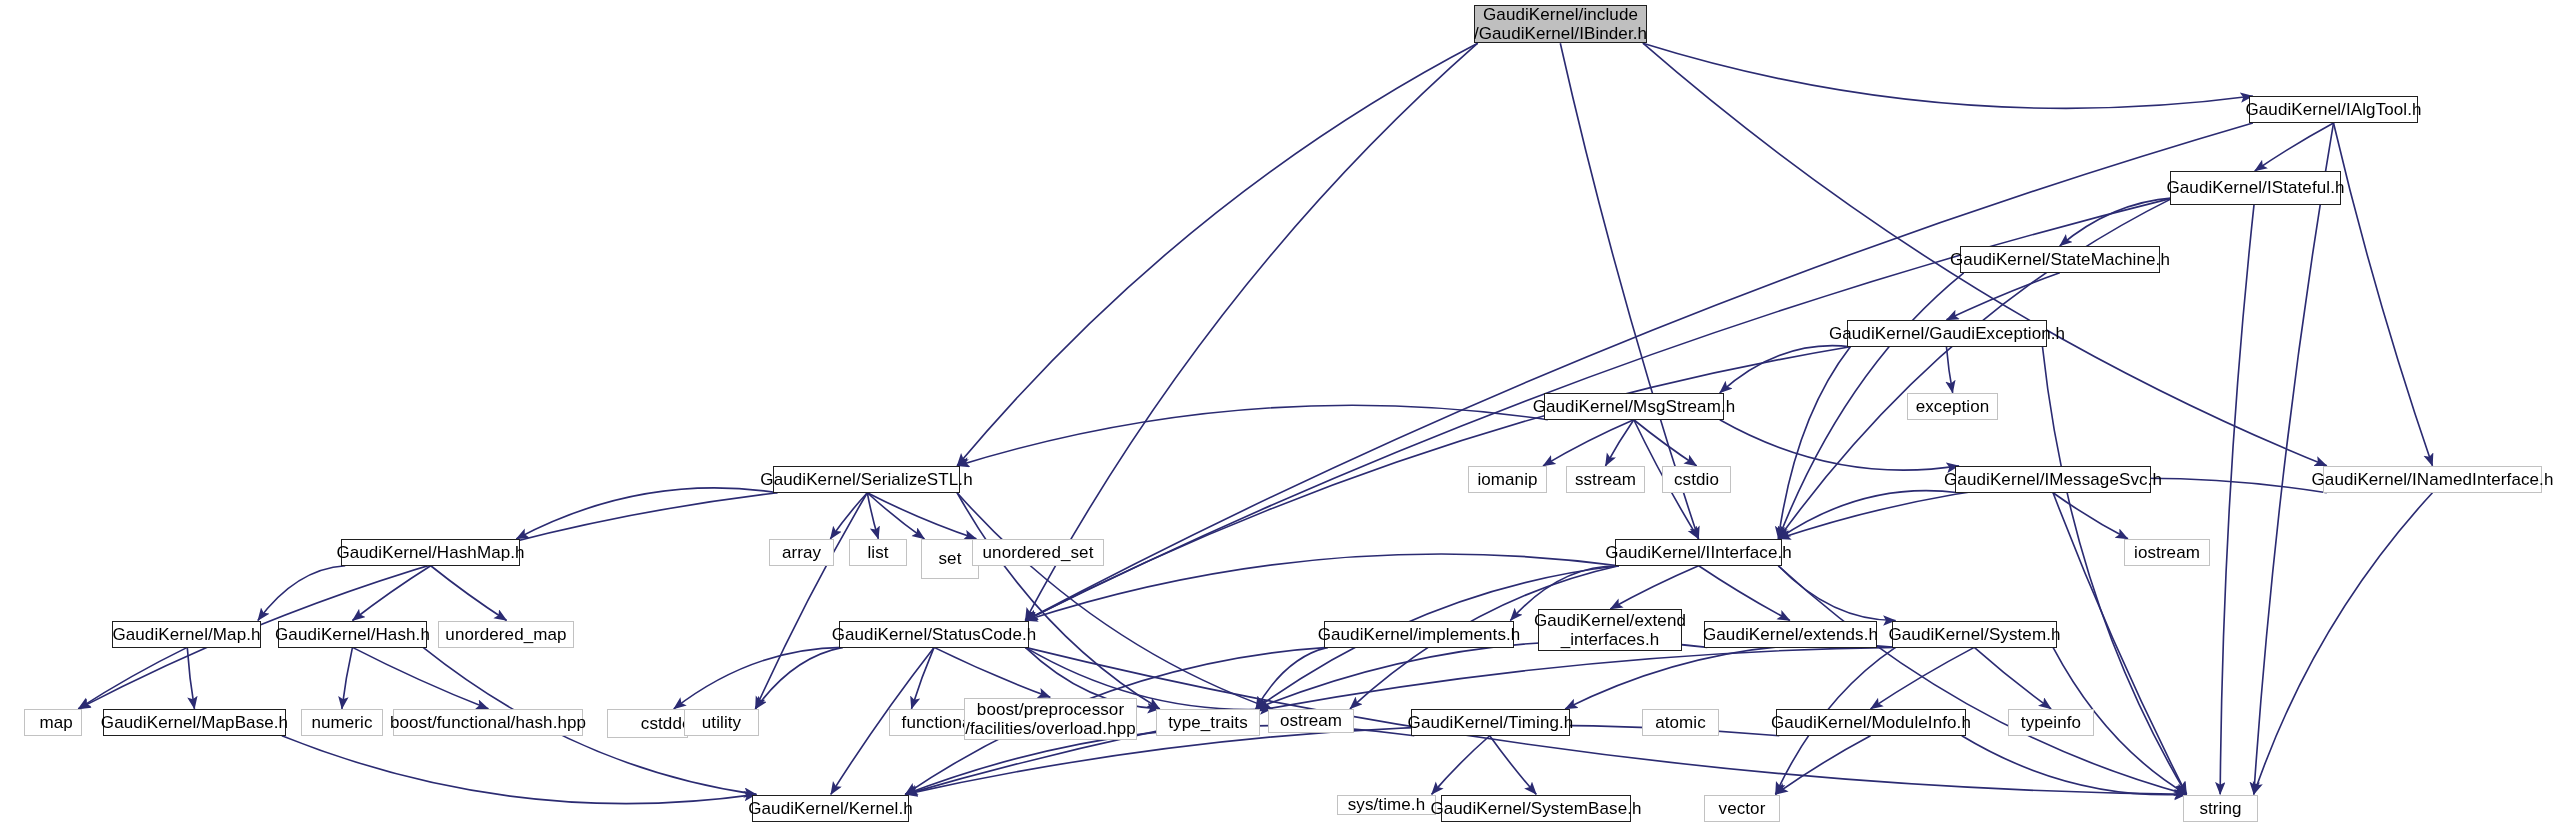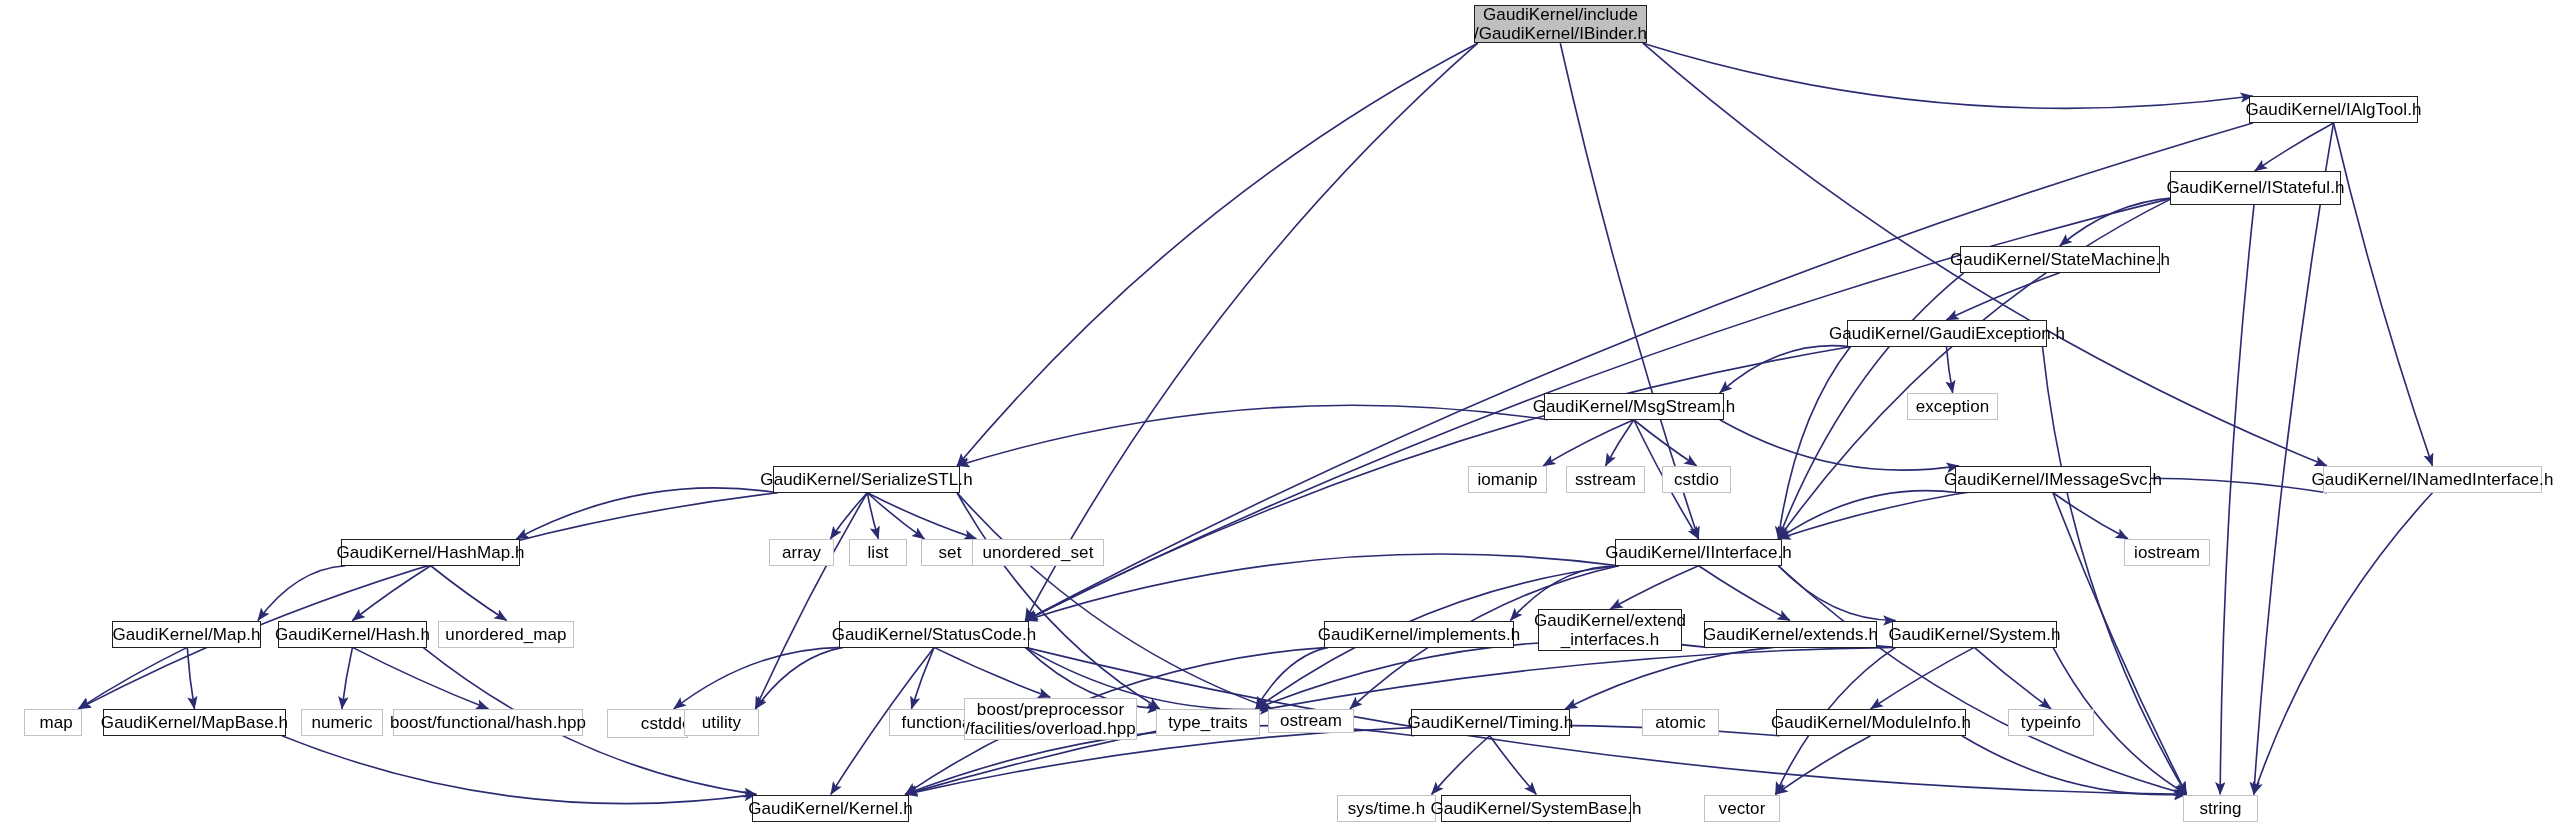--- a/index.html
+++ b/index.html
@@ -120,21 +120,21 @@
       <div class="node external" style="left: 1566px; top: 466px; width: 79px; height: 27px;">sstream</div>
       <div class="node external" style="left: 1662px; top: 466px; width: 69px; height: 27px;">cstdio</div>
       <div class="node internal" style="left: 1955px; top: 466px; width: 196px; height: 27px;">GaudiKernel/IMessageSvc.h</div>
       <div class="node external" style="left: 2323px; top: 466px; width: 219px; height: 27px;">GaudiKernel/INamedInterface.h</div>
       <div class="node internal" style="left: 773px; top: 466px; width: 187px; height: 27px;">GaudiKernel/SerializeSTL.h</div>
       <div class="node external" style="left: 2124px; top: 539px; width: 86px; height: 27px;">iostream</div>
       <div class="node internal" style="left: 1615px; top: 539px; width: 167px; height: 27px;">GaudiKernel/IInterface.h</div>
       <div class="node internal" style="left: 341px; top: 539px; width: 179px; height: 27px;">GaudiKernel/HashMap.h</div>
       <div class="node external" style="left: 769px; top: 539px; width: 65px; height: 27px;">array</div>
       <div class="node external" style="left: 849px; top: 539px; width: 58px; height: 27px;">list</div>
-      <div class="node external" style="left: 921px; top: 539px; width: 58px; height: 27px;">set</div>
+      <div class="node external" style="left: 921px; top: 539px; width: 58px; height: 40px;">set</div>
       <div class="node external" style="left: 972px; top: 539px; width: 132px; height: 27px;">unordered_set</div>
       <div class="node internal" style="left: 112px; top: 621px; width: 149px; height: 27px;">GaudiKernel/Map.h</div>
       <div class="node internal" style="left: 278px; top: 621px; width: 149px; height: 27px;">GaudiKernel/Hash.h</div>
       <div class="node external" style="left: 438px; top: 621px; width: 136px; height: 27px;">unordered_map</div>
       <div class="node internal" style="left: 839px; top: 621px; width: 190px; height: 27px;">GaudiKernel/StatusCode.h</div>
       <div class="node internal" style="left: 1324px; top: 621px; width: 190px; height: 27px;">GaudiKernel/implements.h</div>
       <div class="node internal" style="left: 1538px; top: 609px; width: 144px; height: 42px;">GaudiKernel/extend
 _interfaces.h</div>
       <div class="node internal" style="left: 1704px; top: 621px; width: 173px; height: 27px;">GaudiKernel/extends.h</div>
       <div class="node internal" style="left: 1892px; top: 621px; width: 165px; height: 27px;">GaudiKernel/System.h</div>
@@ -147,19 +147,19 @@
       <div class="node external" style="left: 862px; top: 709px; width: 99px; height: 27px; margin-left: 27px;">functional</div>
       <div class="node external" style="left: 964px; top: 698px; width: 173px; height: 42px;">boost/preprocessor
 /facilities/overload.hpp</div>
       <div class="node external" style="left: 1156px; top: 709px; width: 104px; height: 27px;">type_traits</div>
       <div class="node external" style="left: 1268px; top: 709px; width: 86px; height: 24px;">ostream</div>
       <div class="node internal" style="left: 1411px; top: 709px; width: 159px; height: 27px;">GaudiKernel/Timing.h</div>
       <div class="node external" style="left: 1642px; top: 709px; width: 77px; height: 27px;">atomic</div>
       <div class="node internal" style="left: 1776px; top: 709px; width: 190px; height: 27px;">GaudiKernel/ModuleInfo.h</div>
       <div class="node external" style="left: 2008px; top: 709px; width: 86px; height: 27px;">typeinfo</div>
       <div class="node internal" style="left: 752px; top: 795px; width: 157px; height: 27px;">GaudiKernel/Kernel.h</div>
-      <div class="node external" style="left: 1337px; top: 795px; width: 99px; height: 27px;">sys/time.h</div>
+      <div class="node external" style="left: 1337px; top: 795px; width: 99px; height: 20px;">sys/time.h</div>
       <div class="node internal" style="left: 1441px; top: 795px; width: 190px; height: 27px;">GaudiKernel/SystemBase.h</div>
       <div class="node external" style="left: 1704px; top: 795px; width: 76px; height: 27px;">vector</div>
       <div class="node external" style="left: 2183px; top: 795px; width: 75px; height: 27px;">string</div>
     </div>
 </div>
 
 
 </body></html>

